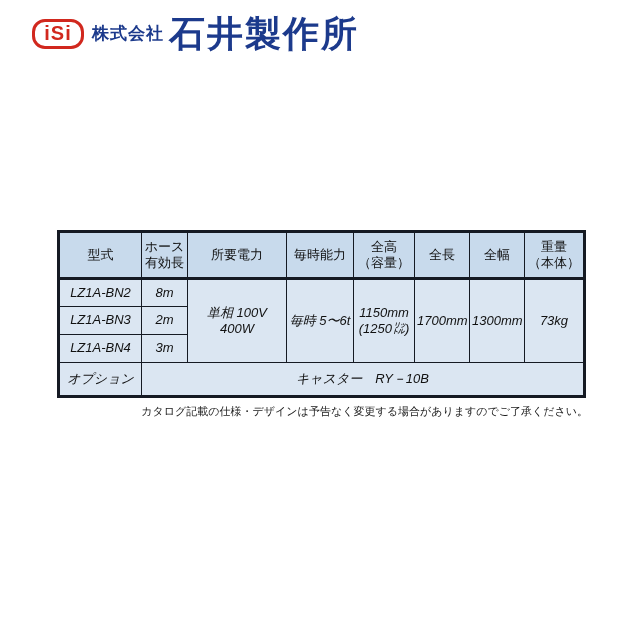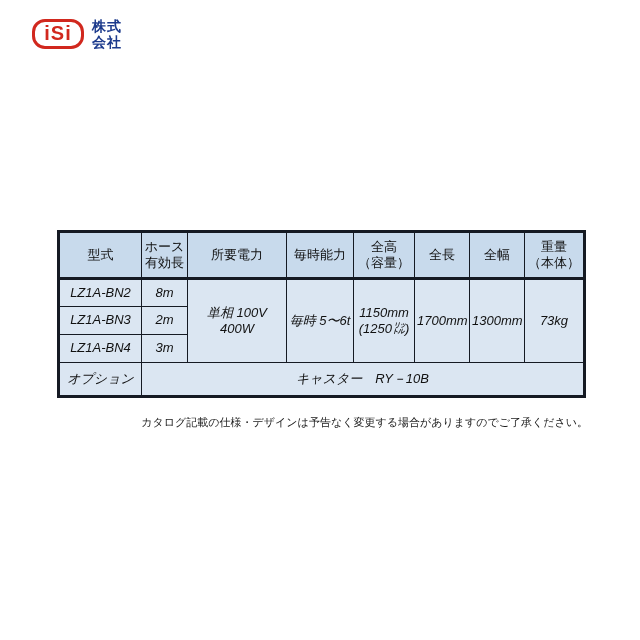--- a/index.html
+++ b/index.html
@@ -18,22 +18,22 @@
   .logo-row{position:absolute;left:32px;top:10px;height:48px;display:flex;align-items:center;}
   .logo-badge{
     width:52px;height:30px;border:3px solid var(--red);border-radius:13px;
     display:flex;align-items:center;justify-content:center;background:#ffffff;
   }
   .logo-badge span{
     color:var(--red);font-weight:800;font-size:20px;line-height:1;letter-spacing:1px;
     transform:translateY(-1px);
   }
   .logo-prefix{
-    margin-left:8px;display:flex;flex-direction:column;justify-content:center;
-    color:var(--navy);font-weight:700;font-size:14px;line-height:1.15;letter-spacing:1px;
+    margin-left:8px;display:flex;flex-direction:row;justify-content:center;
+    color:var(--navy);font-weight:700;font-size:17px;line-height:1.15;letter-spacing:1px;
   }
   .logo-name{
     margin-left:5px;color:var(--navy);font-weight:800;font-size:36px;line-height:1;
     letter-spacing:2px;white-space:nowrap;
   }
 
   
   table.spec{
     position:absolute;left:57px;top:230px;width:526px;
     border-collapse:collapse;table-layout:fixed;
@@ -50,35 +50,36 @@
   table.spec th{background:var(--header-bg);border-bottom:3px solid var(--border);height:47px;}
   table.spec td{background:var(--cell-bg);font-style:italic;}
   tr.model-row td{height:28px;}
   td.col-model,th.col-model{border-right:3px double var(--border);}
   tr.option-row td{height:34px;}
   tr.option-row td.opt-label{border-right:1px solid var(--border);margin-left:35px;}
   td.cell-height{font-size:12.5px;line-height:1.2;}
 
   
   .footnote{
-    position:absolute;left:52px;top:415px;width:536px;
+    position:absolute;left:52px;top:404px;width:536px;
     text-align:right;font-size:11px;color:#1a1a1a;letter-spacing:0px;
   }
 </style>
 </head>
 <body>
 
 <div class="logo-row">
   <div class="logo-badge">
     <span>iSi</span>
   </div>
   <div class="logo-prefix">
     <span>株式</span>
     <span>会社</span>
   </div>
+  <div class="logo-name">石井製作所</div>
 </div>
 
 <table class="spec">
   <colgroup>
     <col style="width:83px">
       <col style="width:46px">
       <col style="width:99px">
       <col style="width:67px">
     <col style="width:61px">
       <col style="width:55px">

